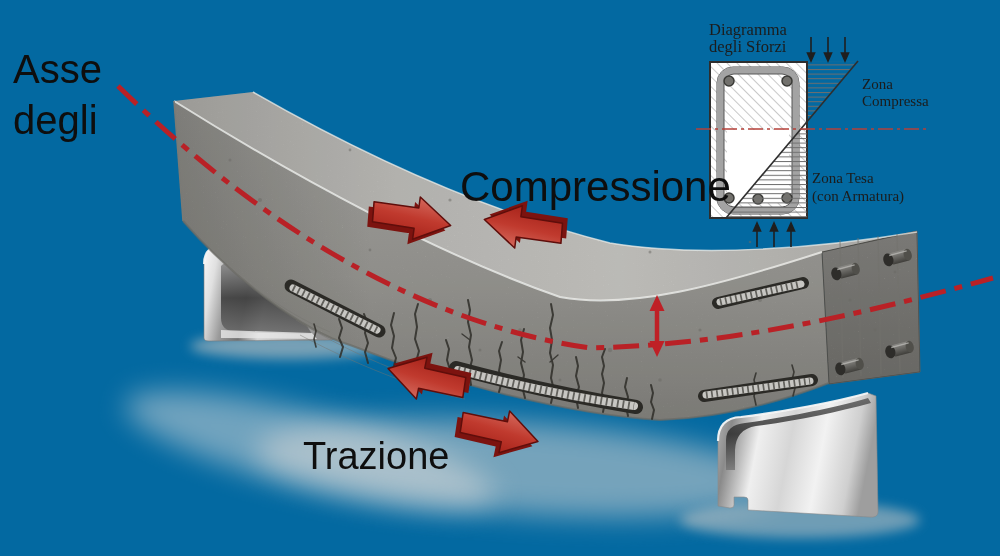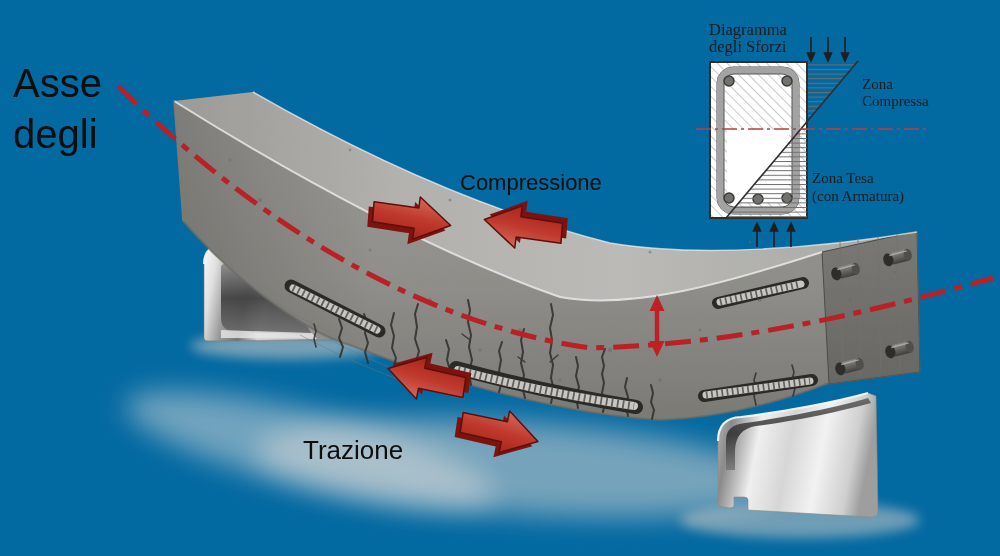--- a/index.html
+++ b/index.html
@@ -1,22 +1,22 @@
 <!DOCTYPE html>
 <html><head>
 <meta charset="utf-8">
 <style>
   html,body{margin:0;padding:0;background:#ffffff;}
   #stage{position:relative;width:1000px;height:556px;background:#0369a1;overflow:hidden;
          font-family:"Liberation Sans", sans-serif;}
   #stage svg{position:absolute;left:0;top:0;}
   .big-label{position:absolute;color:#0e0e0e;font-weight:400;}
-  #lbl-asse{left:13px;top:44px;font-size:40px;line-height:51px;letter-spacing:0px;margin-top:14px;}
-  #lbl-compressione{left:460px;top:170px;font-size:22px;}
-  #lbl-trazione{left:303px;top:435px;font-size:26px;}
+  #lbl-asse{left:13px;top:44px;font-size:40px;line-height:51px;letter-spacing:0px;}
+  #lbl-compressione{left:460px;top:163px;font-size:42px;}
+  #lbl-trazione{left:303px;top:435px;font-size:38px;}
   .inset-text{font-family:"Liberation Serif", serif;fill:#1c1c1c;}
 </style>
 </head>
 <body>
 
 <div id="stage">
 
 <svg width="1000" height="556" viewBox="0 0 1000 556">
   <defs>
     <linearGradient id="topGrad" x1="0" y1="0" x2="1" y2="0">

